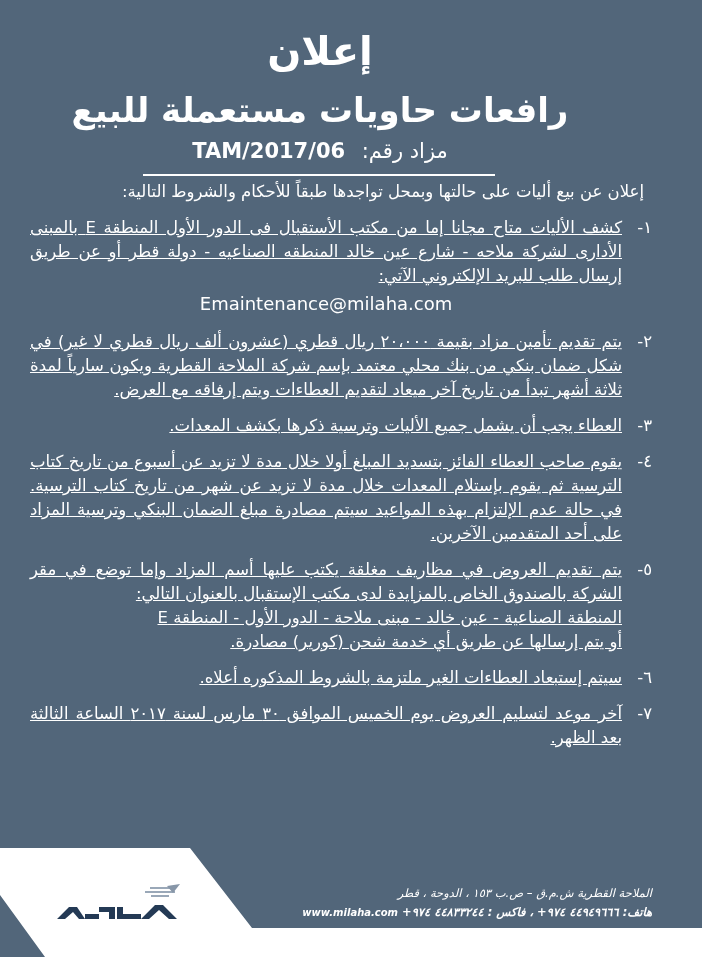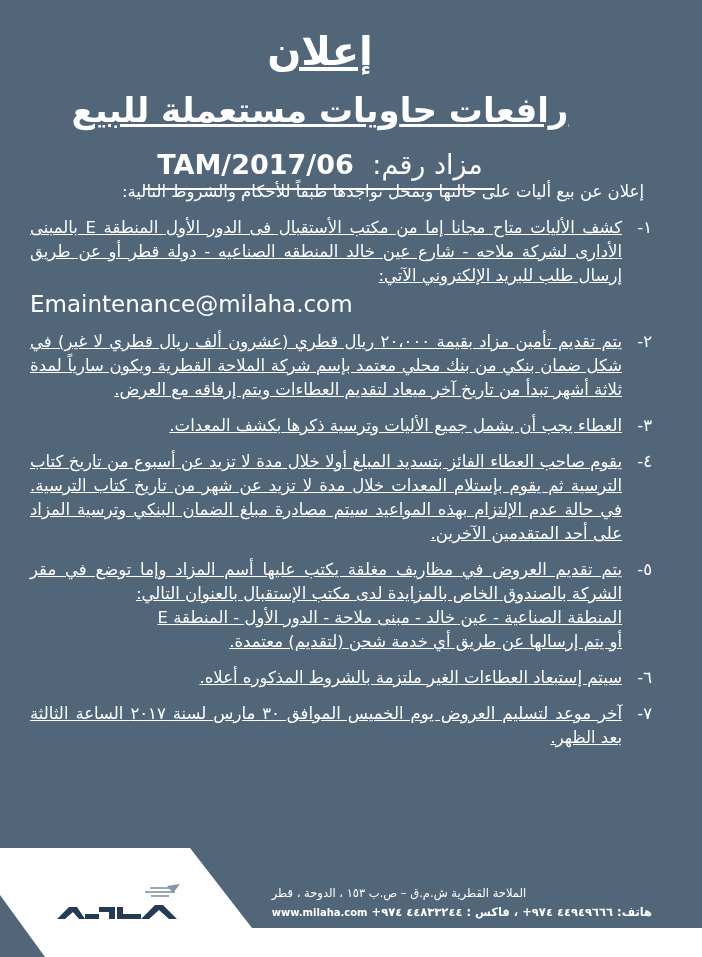--- a/index.html
+++ b/index.html
@@ -4,55 +4,55 @@
   <style>
     html, body { margin: 0; padding: 0; }
     body {
       width: 702px; height: 957px; overflow: hidden;
       background: #52667a;
       font-family: "DejaVu Sans", sans-serif;
       color: #ffffff;
       position: relative;
     }
     .page { position: absolute; inset: 0; }
-    .header { position: absolute; top: 28px; left: 0; width: 640px; text-align: center; text-decoration: underline; }
+    .header { position: absolute; top: 28px; left: 0; width: 640px; text-align: center; }
     .title-1 { font-size: 40px; font-weight: bold; line-height: 46px; margin: 0; }
     .title-2 { font-size: 34px; font-weight: bold; line-height: 44px; margin: 14px 0 0 0; }
     .auction-line {
-      direction: rtl; font-size: 27px; line-height: 34px; margin-top: 16px;
+      direction: rtl; font-size: 21px; line-height: 34px; margin-top: 2px;
       display: inline-block; padding: 0 4px 6px 4px;
     }
     .auction-line .label { font-weight: normal; margin-left: 10px; }
     .auction-line .num { font-weight: bold; direction: ltr; unicode-bidi: embed; }
     .underline { width: 352px; height: 2px; background: #ffffff; margin: 0 auto; position: relative; left: -1px; }
 
     .body {
       position: absolute; top: 180px; left: 30px; right: 50px;
       direction: rtl; text-align: justify; font-size: 16.5px; line-height: 24px;
     }
     .intro { margin: 0 8px 12px 0; }
     .item { display: flex; direction: rtl; margin: 0 0 12px 0; }
     .item .num { flex: 0 0 auto; width: 30px; white-space: nowrap; }
     .item .text { flex: 1 1 auto; }
     .item .text p { margin: 0; text-decoration: underline; }
-    .email { direction: ltr; text-align: left; font-size: 23px; line-height: 28px; margin-top: 2px; }
+    .email { direction: ltr; text-align: center; font-size: 18px; line-height: 28px; margin-top: 2px; }
     .addr-line { margin-top: 2px; }
     .courier-line { margin-top: 10px; }
 
     .footer-band {
       position: absolute; left: 0; top: 848px; width: 702px; height: 109px;
     }
     .footer-white {
       position: absolute; left: 0; top: 0; width: 702px; height: 109px;
       background: #ffffff;
       clip-path: polygon(0 0, 190px 0, 252px 80px, 702px 80px, 702px 109px, 45px 109px, 0 47px);
     }
     .footer-text {
-      position: absolute; right: 50px; top: 884px; direction: rtl; text-align: left;
-      font-size: 11.5px; line-height: 19px; color: #ffffff;
+      position: absolute; right: 50px; top: 884px; direction: rtl; text-align: right;
+      font-size: 11.5px; line-height: 19px; color: #ffffff; font-style: italic;
     }
     .footer-text .phone-line { font-weight: bold; }
     .footer-text .web { font-weight: bold; font-size: 10px; }
     .logo {
       position: absolute; left: 55px; top: 883px; width: 135px; height: 40px;
     }
   </style>
 </head>
 <body>
 
@@ -98,21 +98,21 @@
       <div class="text">
           <p>يقوم صاحب العطاء الفائز بتسديد المبلغ أولا خلال مدة لا تزيد عن أسبوع من تاريخ كتاب الترسية ثم يقوم بإستلام المعدات خلال مدة لا تزيد عن شهر من تاريخ كتاب الترسية. في حالة عدم الإلتزام بهذه المواعيد سيتم مصادرة مبلغ الضمان البنكي وترسية المزاد على أحد المتقدمين الآخرين.</p>
         </div>
     </div>
 
     <div class="item">
       <span class="num">٥-</span>
       <div class="text">
         <p>يتم تقديم العروض في مظاريف مغلقة يكتب عليها أسم المزاد وإما توضع في مقر الشركة بالصندوق الخاص بالمزايدة لدى مكتب الإستقبال بالعنوان التالي:</p>
         <p class="addr-line">المنطقة الصناعية - عين خالد - مبنى ملاحة - الدور الأول - المنطقة E</p>
-        <p class="courier-line">أو يتم إرسالها عن طريق أي خدمة شحن (لتقديم) معتمدة.</p>
+        <p class="courier-line">أو يتم إرسالها عن طريق أي خدمة شحن (كورير) مصادرة.</p>
       </div>
     </div>
 
     <div class="item">
       <span class="num">٦-</span>
       <div class="text">
           <p>سيتم إستبعاد العطاءات الغير ملتزمة بالشروط المذكوره أعلاه.</p>
         </div>
     </div>
 

